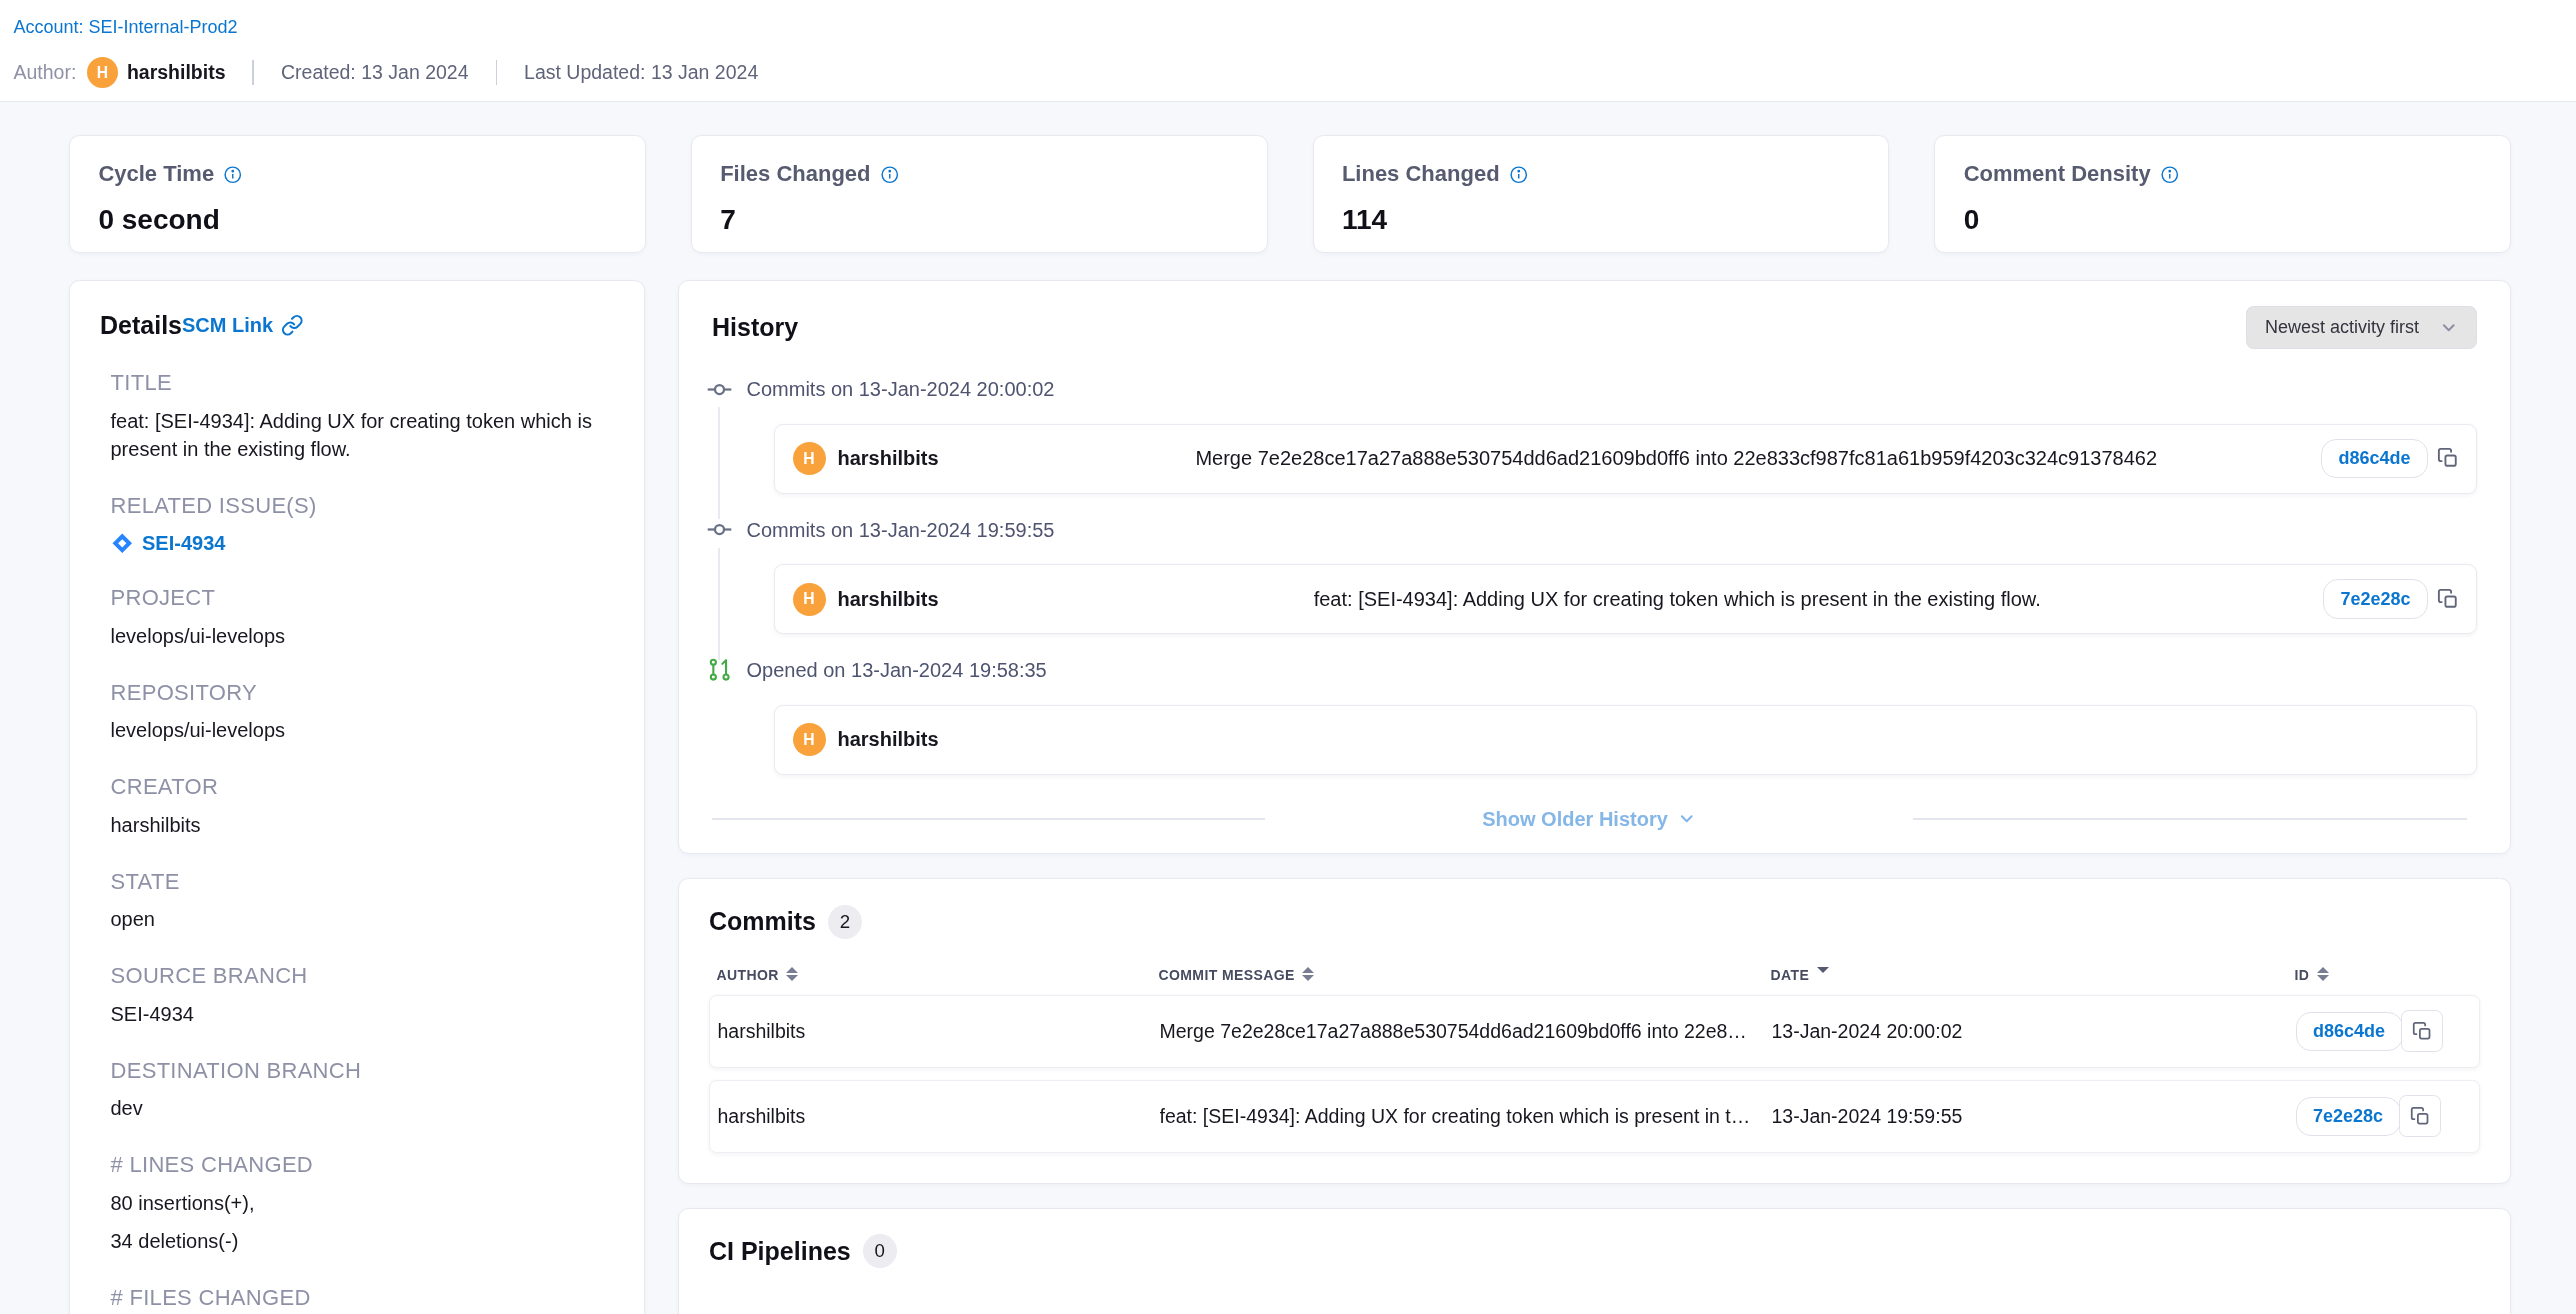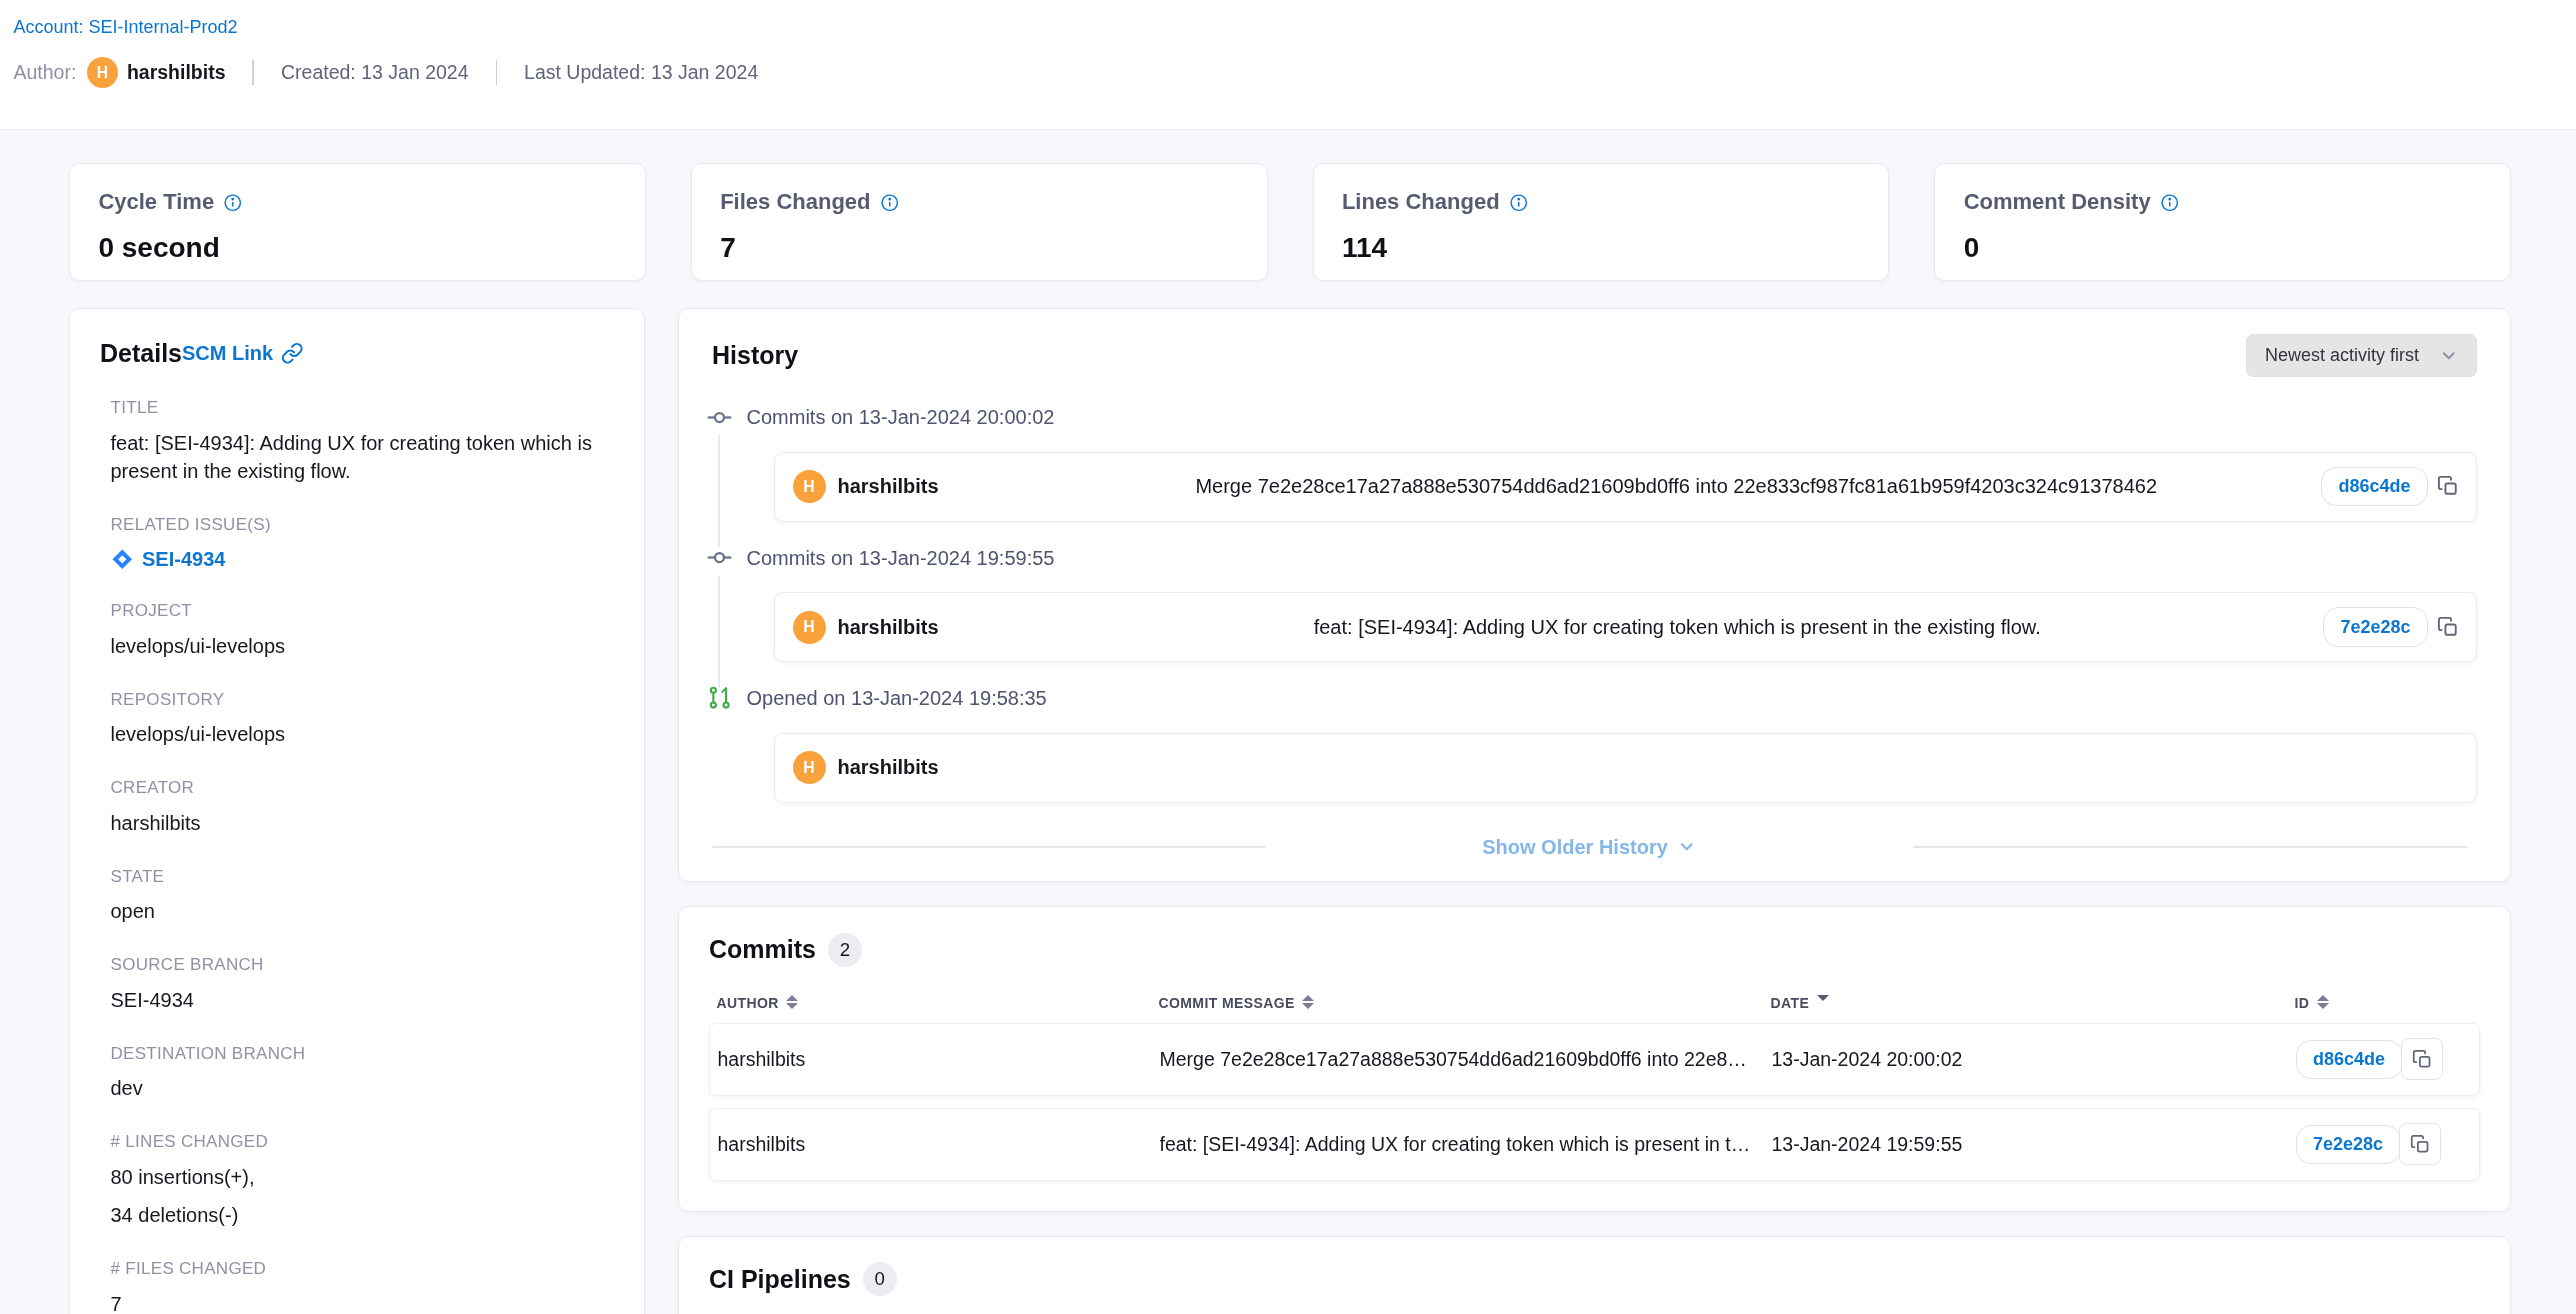--- a/index.html
+++ b/index.html
@@ -1,20 +1,20 @@
 <!DOCTYPE html>
 <html style="font-size:12px"><head>
 <meta charset="utf-8">
 <style>
   * { margin:0; padding:0; box-sizing:border-box; }
   html,body { width:2576px; height:1314px; overflow:hidden;
     font-family:"Liberation Sans", sans-serif; background:#f6f8fc; color:#17171f; }
 
   
-  .top-header { background:#fff; padding:16.5px 30px 0 13.5px; height:130px;
+  .top-header { background:#fff; padding:16.5px 30px 0 13.5px; height:102px;
     border-bottom:1.5px solid #e8eaf0; }
   .account-link { color:#0b76d0; font-size:18px; display:inline-block; cursor:pointer; }
   .page-title-row { margin-top:12px; display:flex; align-items:baseline; gap:13.5px; }
   .page-title { font-size:25.4px; font-weight:700; color:#101018; }
   .pr-number { font-size:25.4px; font-weight:700; color:#9496ad; }
   .author-row { margin-top:19.5px; display:flex; align-items:center; font-size:19.5px; color:#8e91a6; }
   .avatar { width:31px; height:31px; border-radius:50%; background:#f9a23c; color:#fff;
     display:inline-flex; align-items:center; justify-content:center; font-size:15.7px; font-weight:700;
     margin:0 9px 0 10.5px; }
   .avatar.small { width:33px; height:33px; margin:0; }
@@ -38,21 +38,21 @@
   .panel { background:#fff; border:1.5px solid #e7e9f1; border-radius:10.5px;
     box-shadow:0 1.5px 4.5px rgba(40,41,61,.03); }
 
   
   .details-panel { padding:30px 30px 34px 30px; min-height:671px; }
   .panel-title-row { display:flex; align-items:center; }
   .panel-title { font-size:25px; font-weight:700; color:#101018; }
   .scm-link { display:flex; align-items:center; gap:7.5px; color:#0b76d0;
     font-size:20px; font-weight:700; cursor:pointer; }
   .field-block { margin-top:30px; padding-left:10.5px; }
-  .field-label { font-size:17px; color:#8e91a6; letter-spacing:0.3px; }
+  .field-label { font-size:22px; color:#8e91a6; letter-spacing:0.3px; }
   .field-value { margin-top:10.5px; font-size:20px; color:#17171f; line-height:1.4; }
   .issue-link { display:flex; align-items:center; gap:9px; margin-top:13.5px;
     color:#0b76d0; font-size:20px; font-weight:700; cursor:pointer; }
 
   
   .history-panel { padding:25.4px 33px 22.5px 22.5px; }
   .history-head { display:flex; align-items:center; justify-content:space-between; padding-left:10.5px; }
   .sort-select { display:flex; align-items:center; gap:19.5px; background:#e5e5e5;
     border:1.5px solid #dcdfe8; border-radius:7.5px; padding:9.7px 18px; cursor:pointer;
     font-size:18px; color:#33343e; }

